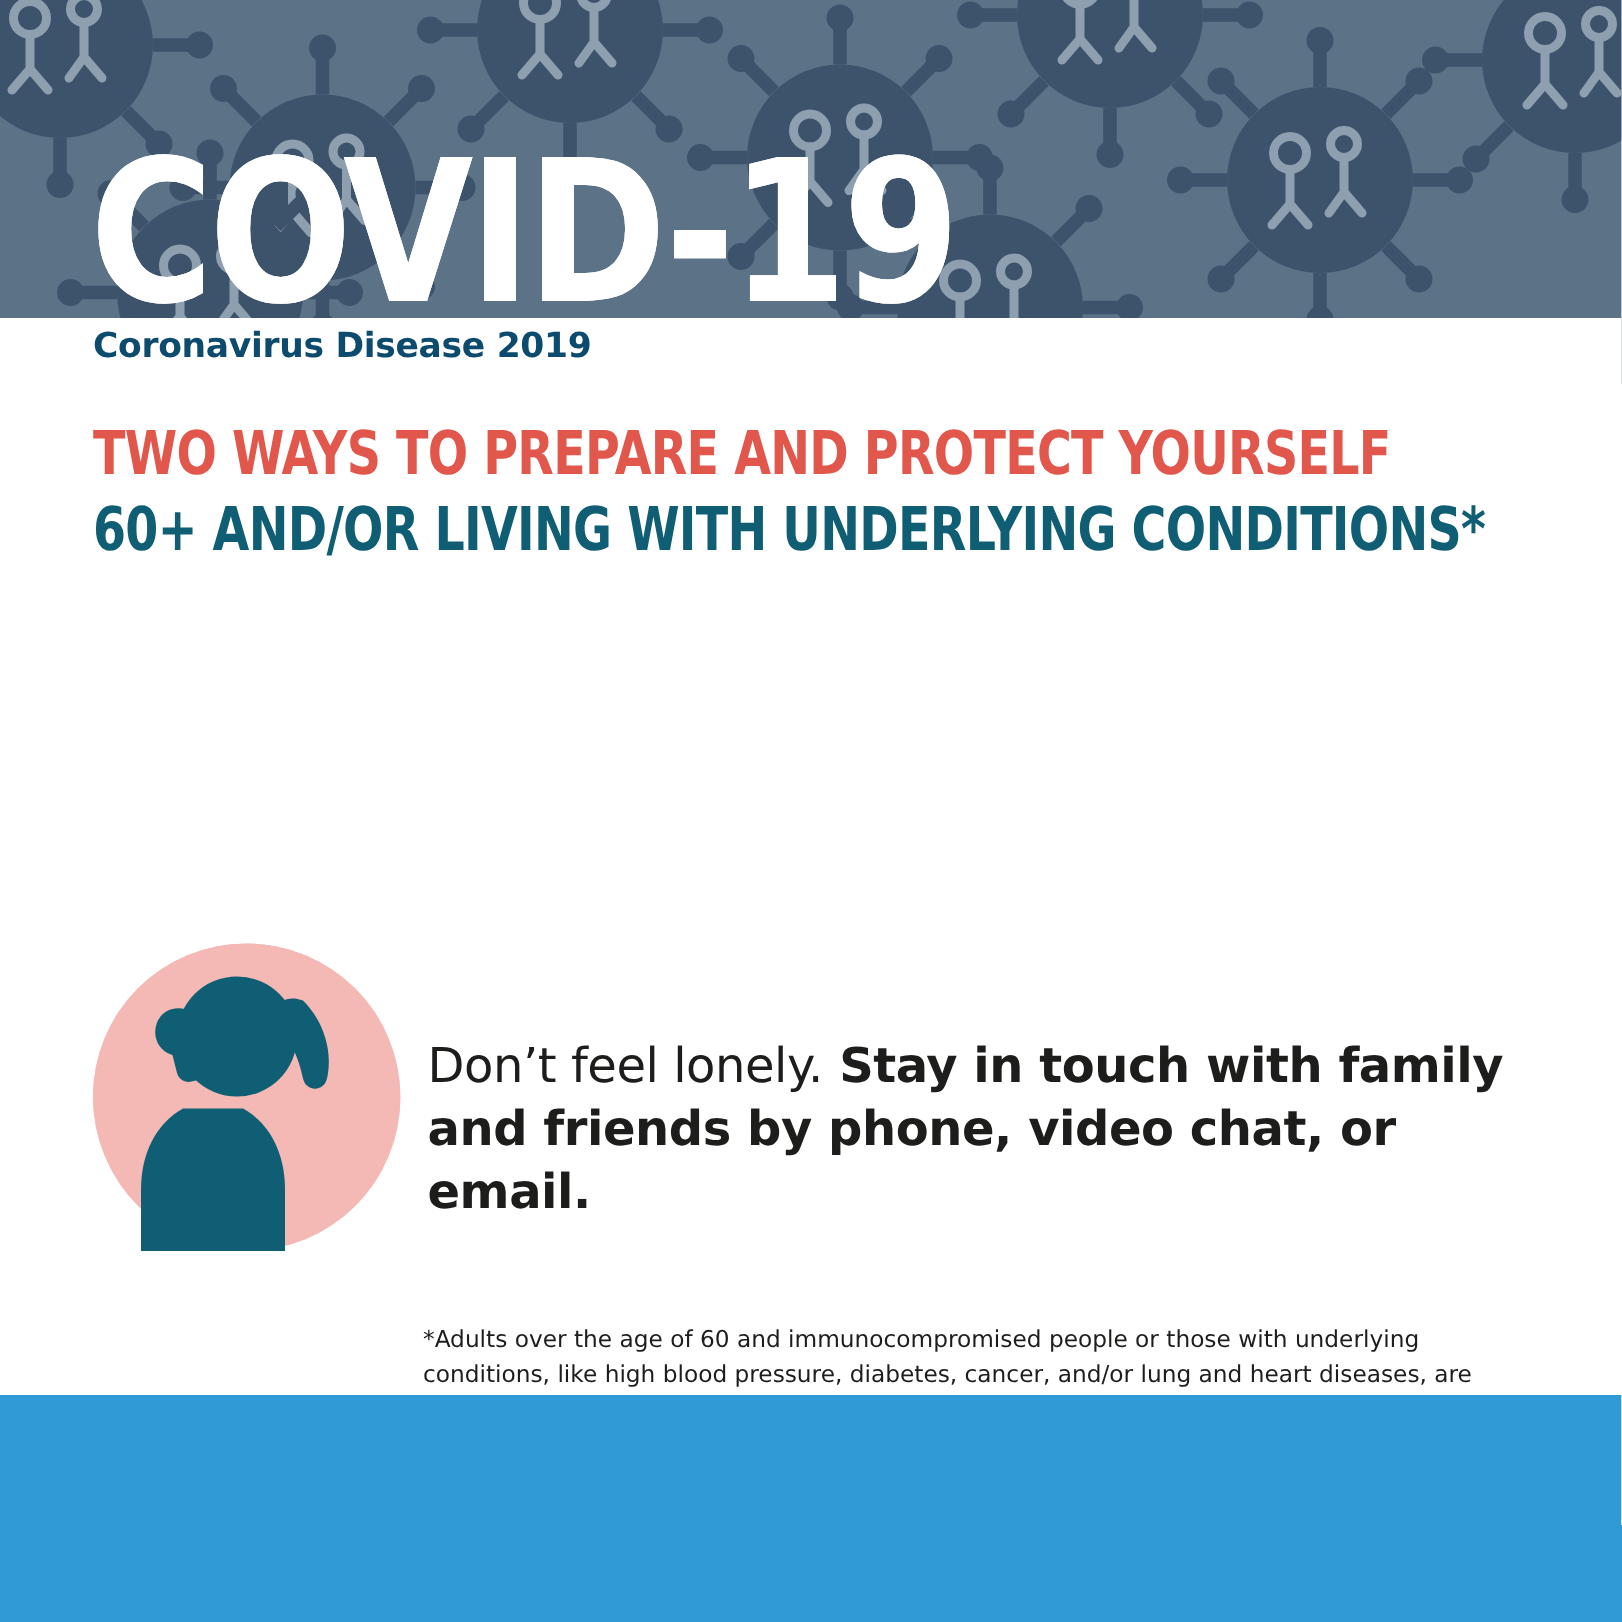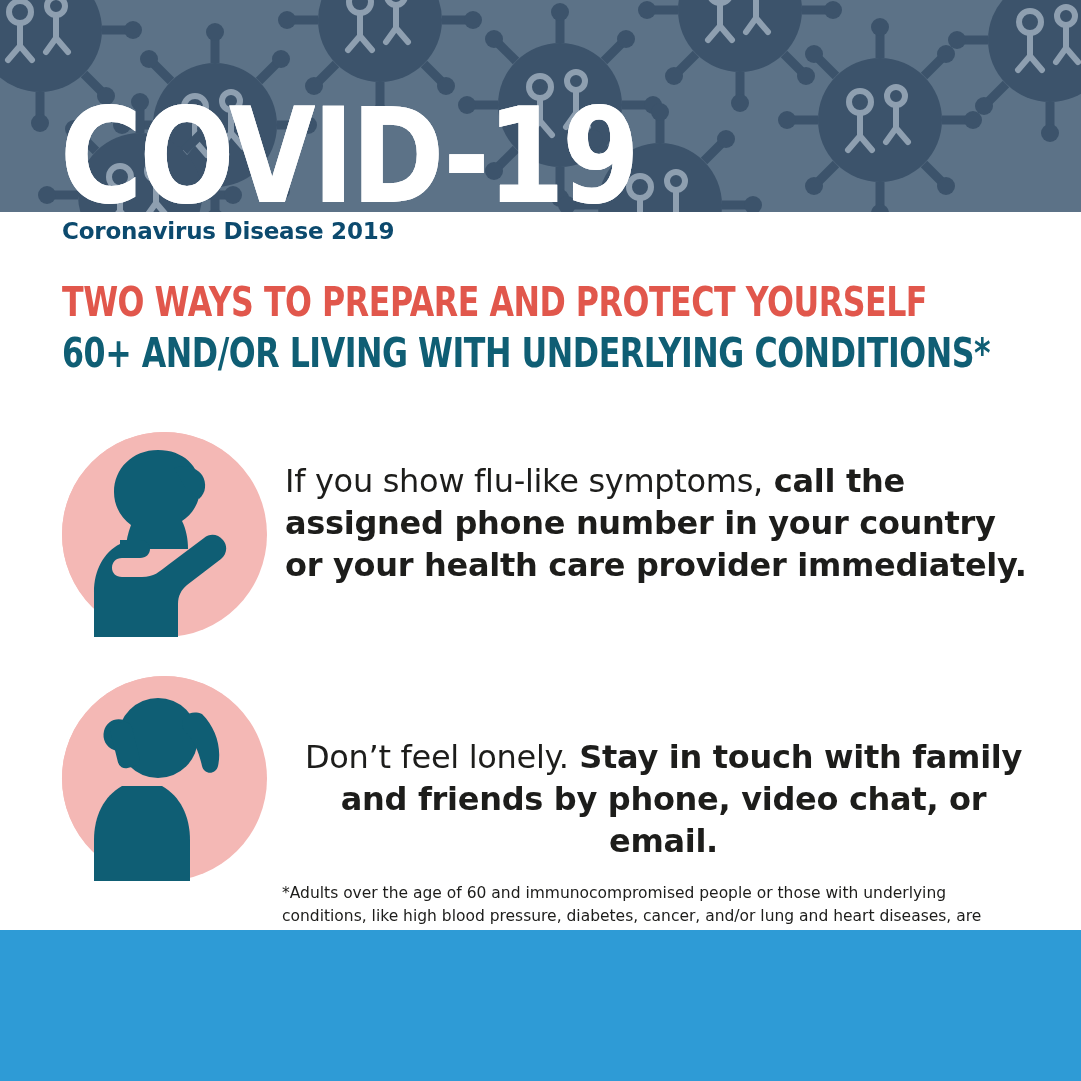--- a/index.html
+++ b/index.html
@@ -111,21 +111,21 @@
     font-size: 32px;
     line-height: 1.32;
     color: #1d1d1b;
     letter-spacing: -0.3px;
   }
   .tip-text b { font-weight: bold; }
 
   #tip1 { left: 62px; top: 432px; width: 980px; }
   #tip1 .tip-text { margin-left: 18px; width: 760px; padding-top: 28px; }
 
-  #tip2 { left: 62px; top: 676px; width: 980px; text-align: center; }
+  #tip2 { left: 62px; top: 629px; width: 980px; }
   #tip2 .tip-text { margin-left: 18px; width: 760px; padding-top: 60px; }
 
   
   .footnote {
     position: absolute;
     left: 282px;
     top: 882px;
     width: 740px;
     font-family: "DejaVu Sans", sans-serif;
     font-size: 15.5px;
@@ -194,35 +194,20 @@
     </svg>
     <div class="header-title">COVID-19</div>
   </div>
 
   <div class="subtitle-band"></div>
   <div class="subtitle">Coronavirus Disease 2019</div>
 
   <div class="headline1">TWO WAYS TO PREPARE AND PROTECT YOURSELF</div>
   <div class="headline2">60+ AND/OR LIVING WITH UNDERLYING CONDITIONS*</div>
 
-  <div class="tip" id="tip1">
-    <div class="tip-icon">
-      <svg viewBox="0 0 205 205" width="205" height="205">
-        <circle cx="102" cy="102" r="102" fill="#f4b8b5"></circle>
-        <g fill="#0f5e74">
-          <path d="M96 18 c-26 0 -44 19 -44 42 0 14 7 26 17 33 -3 8 -5 16 -5 24 l62 0 c0 -10 -2 -20 -6 -28 11 -7 18 -19 18 -33 0 -22 -17 -38 -42 -38 z"></path>
-          <path d="M58 112 c-16 8 -26 26 -26 48 l0 50 84 0 0 -38 c0 -8 3 -14 9 -19 l34 -26 c6 -5 7 -13 2 -19 -5 -6 -13 -7 -19 -2 l-36 27 c-9 7 -14 12 -26 12 l-20 0 c-6 0 -10 -4 -10 -9 0 -6 4 -10 10 -10 l18 0 c6 0 10 -4 10 -9 0 -5 -4 -9 -10 -9 l-20 0 z"></path>
-          <path d="M112 36 c10 -4 22 -1 28 7 5 8 4 18 -3 24 l-14 -12 z"></path>
-        </g>
-      </svg>
-    </div>
-    <div class="tip-text">
-      <span>If you show flu-like symptoms,</span><b> call the assigned phone number in your country or your health care provider immediately.</b>
-    </div>
-  </div>
 
   <div class="tip" id="tip2">
     <div class="tip-icon">
       <svg viewBox="0 0 205 205" width="205" height="205">
         <circle cx="102" cy="102" r="102" fill="#f4b8b5"></circle>
         <g fill="#0f5e74">
           <circle cx="96" cy="62" r="40"></circle>
           <path d="M60 110 c-18 10 -28 30 -28 54 l0 46 96 0 0 -46 c0 -24 -10 -44 -28 -54 z"></path>
           <path d="M140 38 c14 14 20 34 16 52 -2 9 -14 9 -16 0 -3 -14 -8 -26 -18 -36 -6 -7 2 -22 18 -16 z"></path>
           <path d="M62 44 c-9 -3 -18 2 -20 11 -2 8 2 16 10 19 l10 4 10 -26 z"></path>

